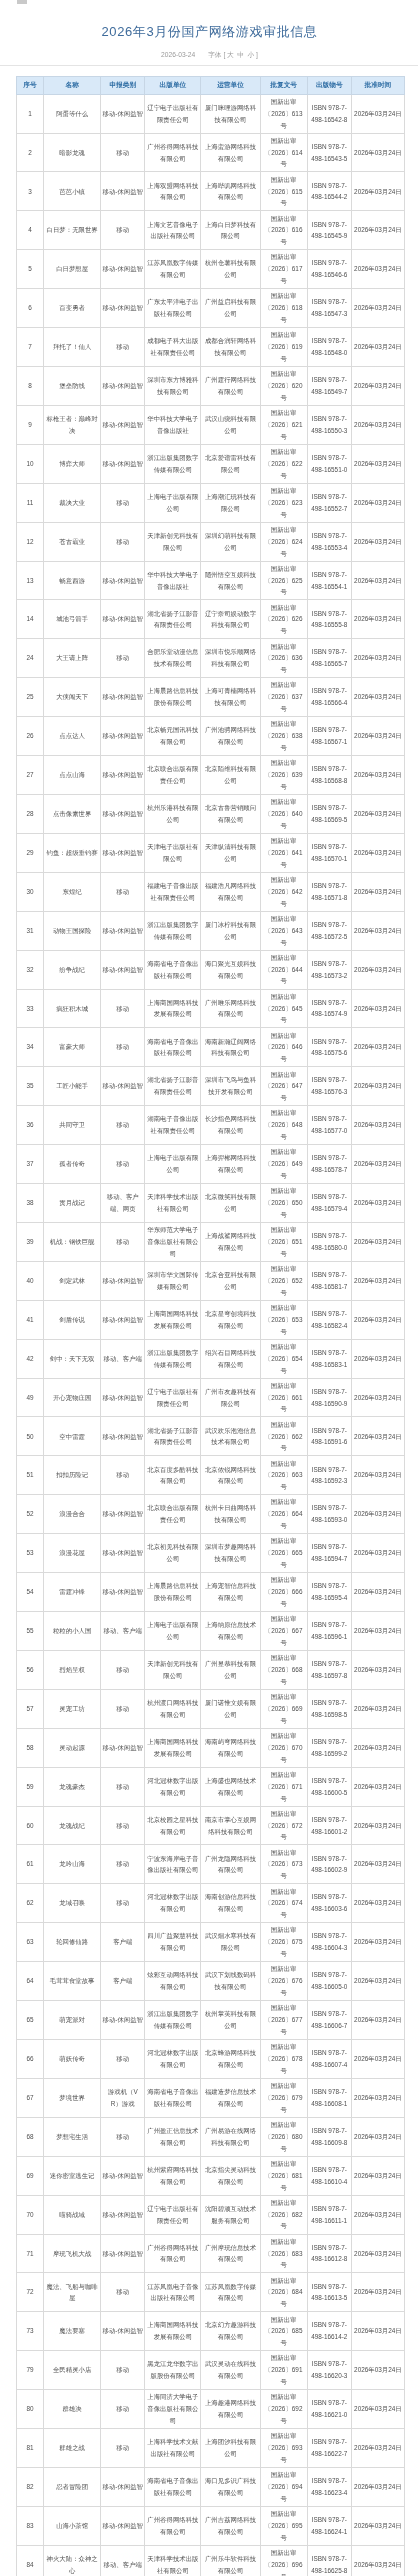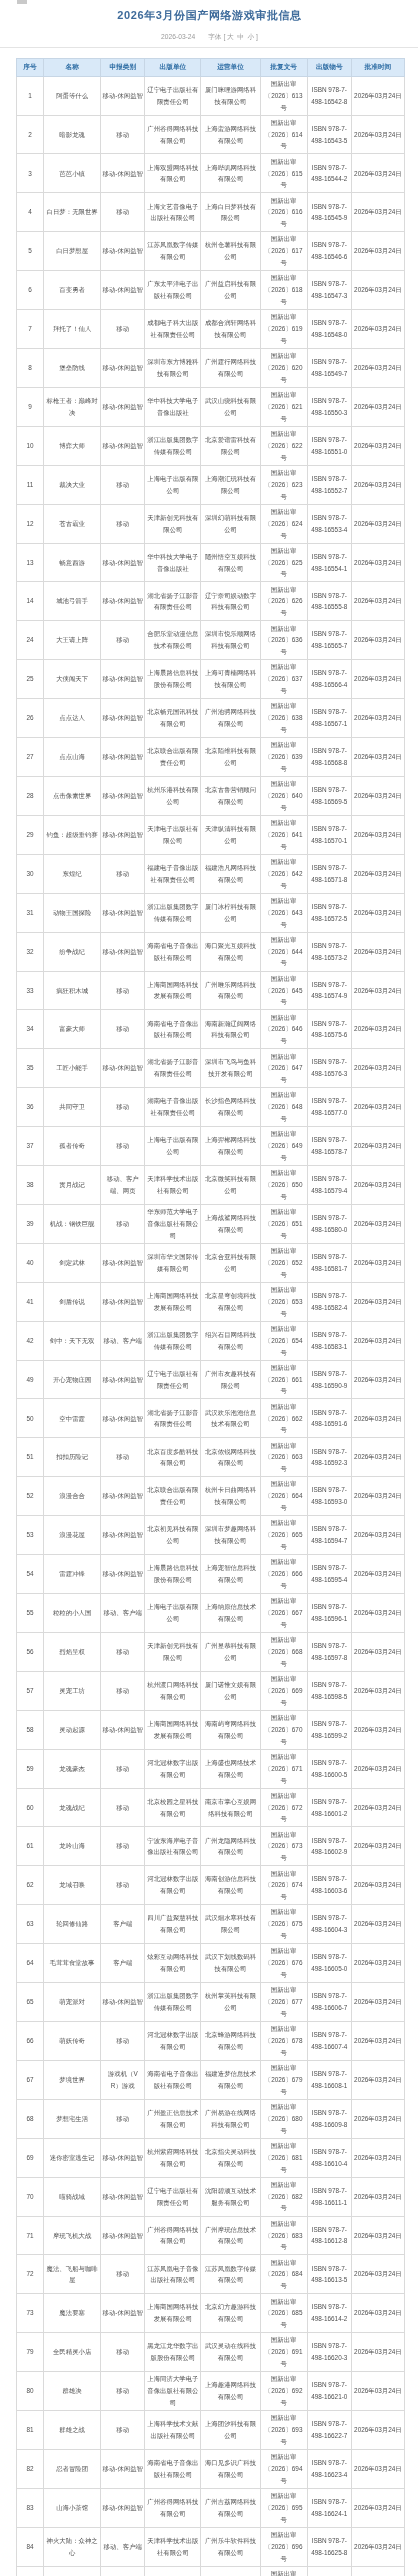--- a/index.html
+++ b/index.html
@@ -3,22 +3,22 @@
 <meta charset="utf-8">
 <style>
   html,body{margin:0;padding:0;background:#ffffff;}
   body{
     width:419px;min-height:2576px;
     font-family:"Liberation Sans","DejaVu Sans",sans-serif;
     color:#4f4f4f;position:relative;
   }
   .corner-artifact{position:absolute;left:17px;top:0;width:9.7px;height:4.2px;background:#c9c9c9;}
   .page-title{
-    margin:8px 18px 0;text-align:center;
-    font-size:11px;font-weight:bold;color:var(--title-color,#3e6b9b);
+    margin:23px 18px 0;text-align:center;
+    font-size:13px;font-weight:normal;color:var(--title-color,#3e6b9b);
     letter-spacing:0.6px;
   }
   .meta-line{
     margin:9.7px 0 5.5px;text-align:center;
     font-size:6.7px;color:#9a9a9a;
   }
   .meta-line .date{margin-right:11px;}
   .meta-line .font-size-link{margin:0 1.8px;cursor:pointer;}
   .divider{border:0;border-top:0.6px solid #e4e4e4;margin:0 0 10.3px 0;}
   table.approval{

